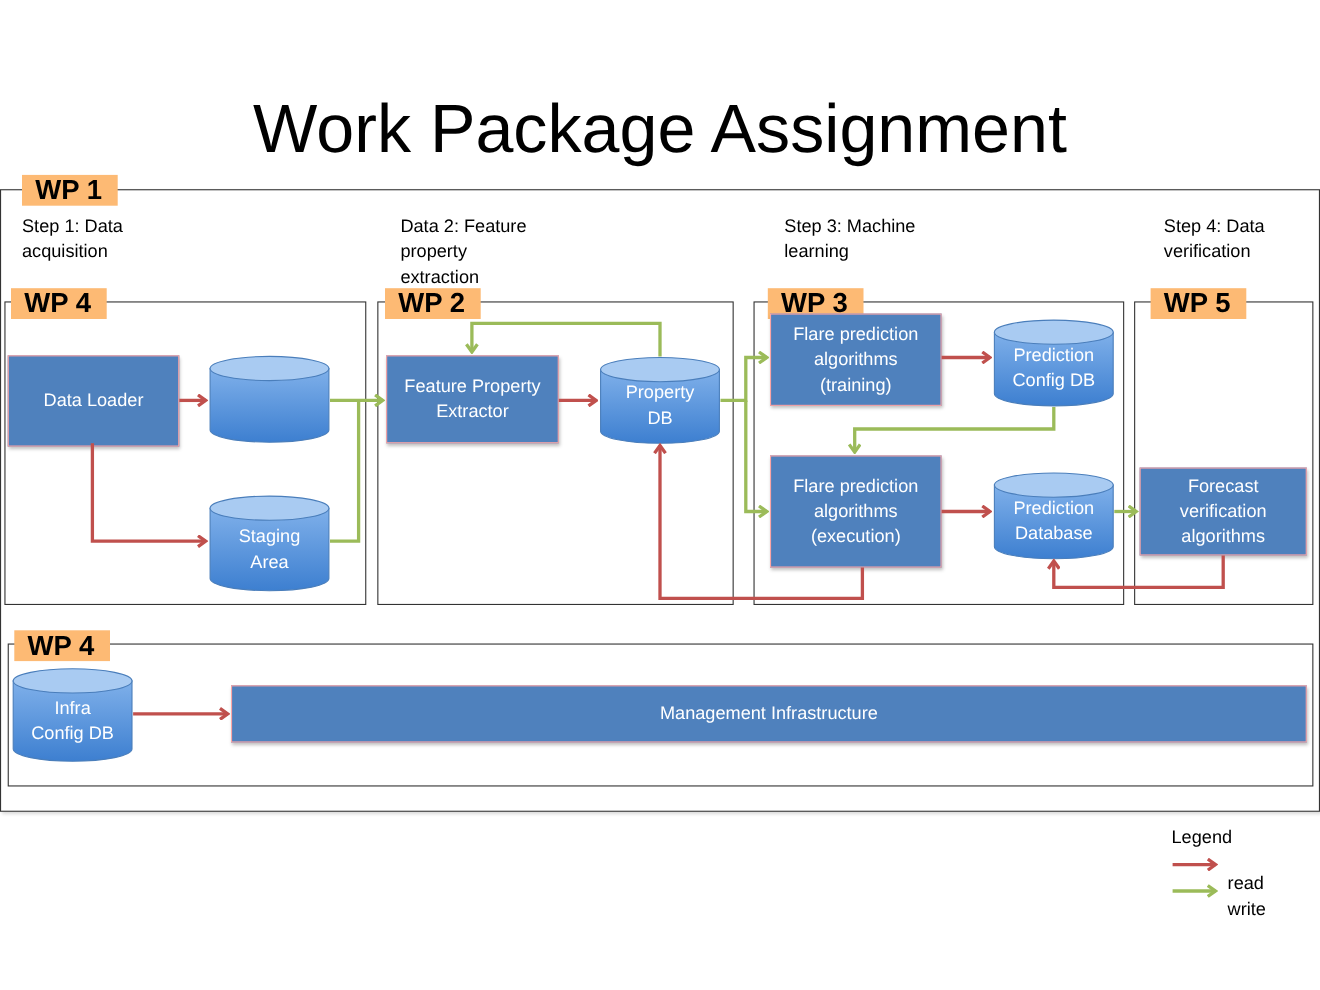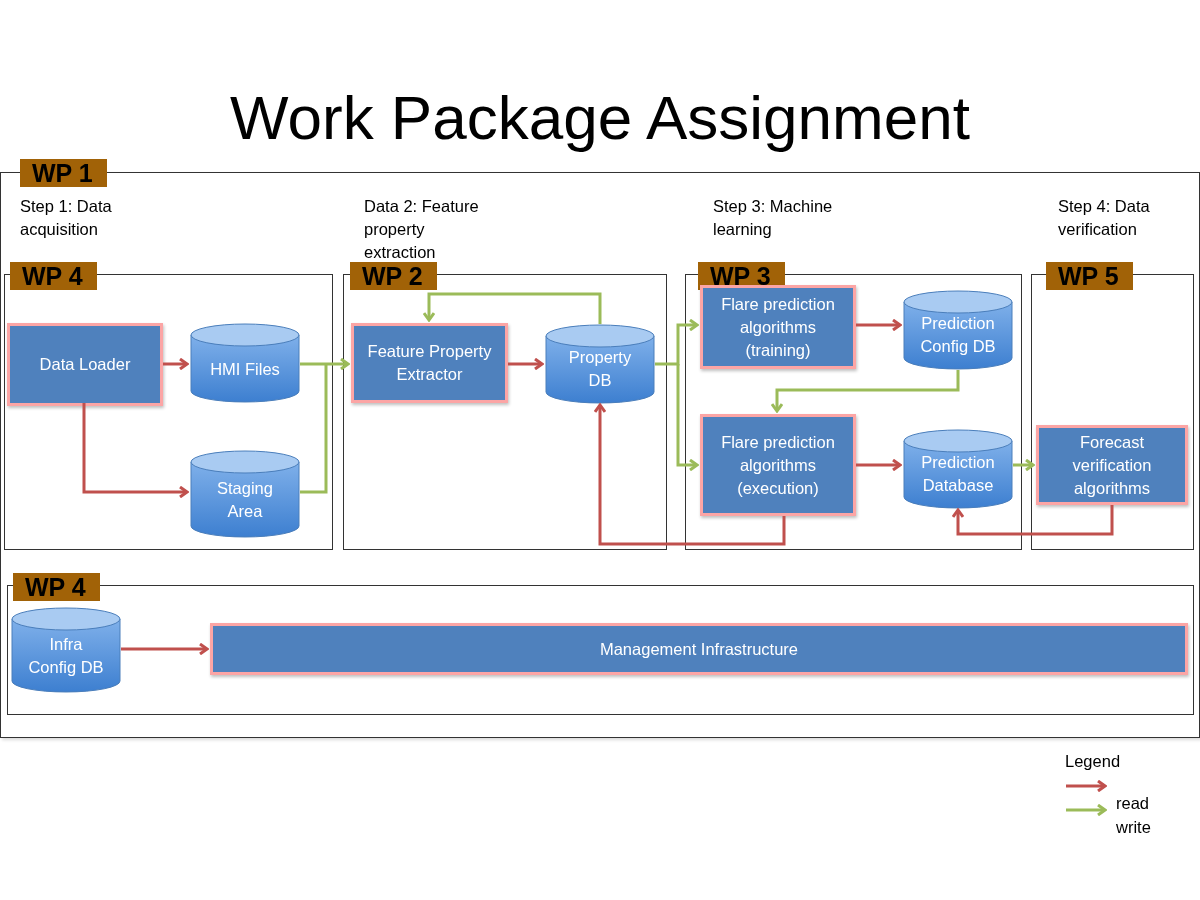--- a/index.html
+++ b/index.html
@@ -2,24 +2,24 @@
 <html><head>
 <meta charset="utf-8">
 <style>
   html, body { margin: 0; padding: 0; background: #ffffff; }
   body { width: 1200px; height: 900px; position: relative; overflow: hidden;
          font-family: "Liberation Sans", "DejaVu Sans", sans-serif; color: #000; }
   .title { position: absolute; left: 0; width: 1200px; top: 78px; text-align: center;
            font-size: 62px; line-height: 80px; }
   .frame { position: absolute; border: 1.5px solid #333; box-sizing: border-box; }
   .frame.outer { box-shadow: 2px 2px 3px rgba(0,0,0,0.15); }
-  .wp-label { position: absolute; background: #a16207; font-weight: bold; font-size: 25px;
+  .wp-label { position: absolute; background: #fdba74; font-weight: bold; font-size: 25px;
               line-height: 28px; padding: 0 14px 0 12px; }
   .step { position: absolute; font-size: 16.5px; line-height: 23px; }
-  .box { position: absolute; background: #4f81bd; border: 3px solid #fca5a5; box-sizing: border-box;
+  .box { position: absolute; background: #4f81bd; border: 1px solid #fca5a5; box-sizing: border-box;
          color: #fff; display: flex; align-items: center; justify-content: center; text-align: center;
          font-size: 16.5px; line-height: 23px; box-shadow: 1px 2px 3px rgba(0,0,0,0.25); }
   .cyl { position: absolute; }
   .cyl svg { position: absolute; left: 0; top: 0; overflow: visible; }
   .cyl .txt { position: absolute; left: 0; right: 0; color: #fff; text-align: center;
               font-size: 16.5px; line-height: 23px; display: flex; align-items: center; justify-content: center; }
   svg.arrows { position: absolute; left: 0; top: 0; pointer-events: none; }
   .legend-title { position: absolute; left: 1065px; top: 750px; font-size: 16.5px; line-height: 22px; }
   .legend-text { position: absolute; font-size: 16.5px; line-height: 22px; margin-top: 17px; }
 </style>
@@ -105,23 +105,20 @@
       <stop offset="1" stop-color="#3d7fd0"></stop>
     </linearGradient>
   </defs>
 </svg>
 
 <div class="cyl" style="left:190px;top:323px;width:110px;height:80px;">
   <svg width="110" height="80">
     <path d="M1,12 L1,68 A54,11 0 0 0 109,68 L109,12 Z" fill="url(#cylBody)" stroke="#4a7ebb" stroke-width="1"></path>
     <ellipse cx="55" cy="12" rx="54" ry="11" fill="#a9cbf2" stroke="#4a7ebb" stroke-width="1"></ellipse>
   </svg>
-  <div class="txt" style="top:24px;height:44px;">
-      <span>HMI Files</span>
-    </div>
 </div>
 
 <div class="cyl" style="left:190px;top:450px;width:110px;height:88px;">
   <svg width="110" height="88">
     <path d="M1,12 L1,76 A54,11 0 0 0 109,76 L109,12 Z" fill="url(#cylBody)" stroke="#4a7ebb" stroke-width="1"></path>
     <ellipse cx="55" cy="12" rx="54" ry="11" fill="#a9cbf2" stroke="#4a7ebb" stroke-width="1"></ellipse>
   </svg>
   <div class="txt" style="top:24px;height:52px;">
       <span>
         <div>Staging</div>

